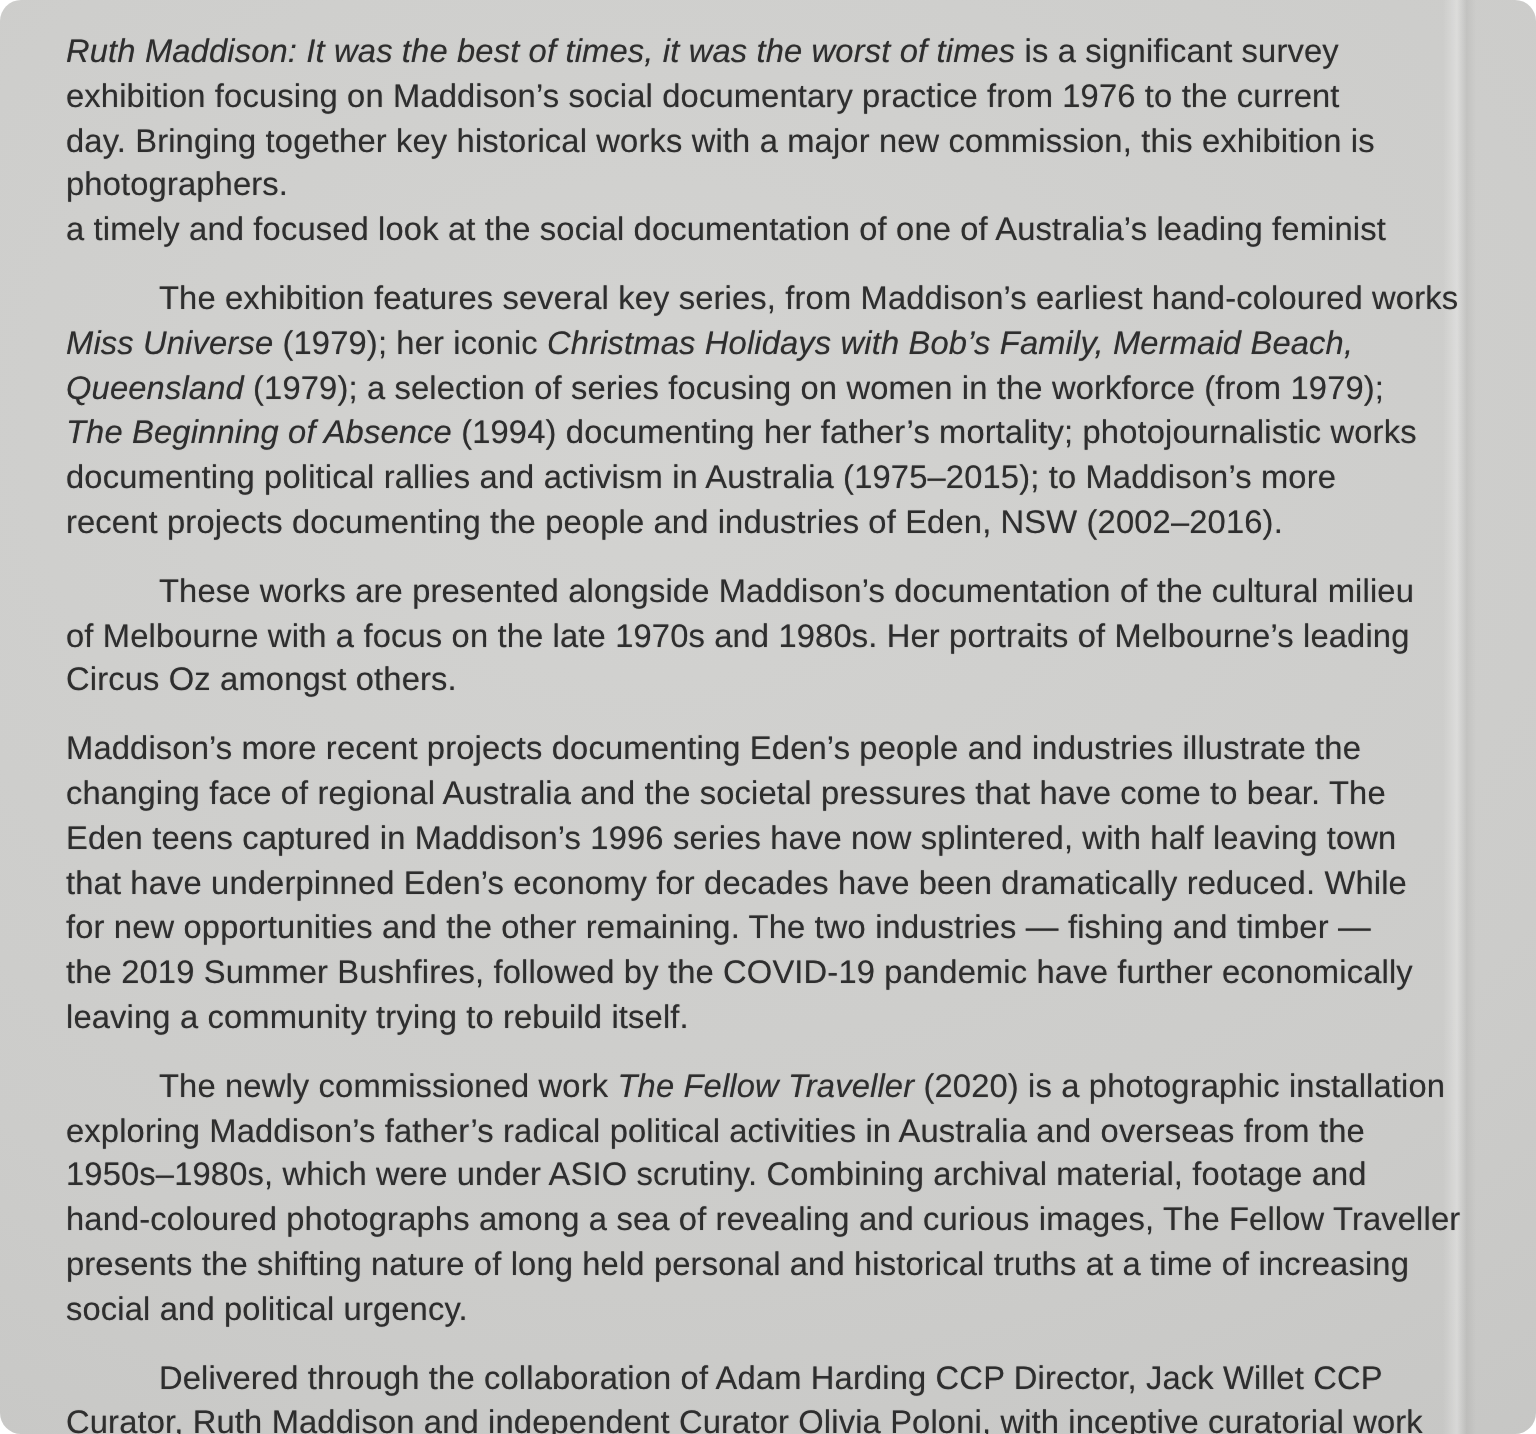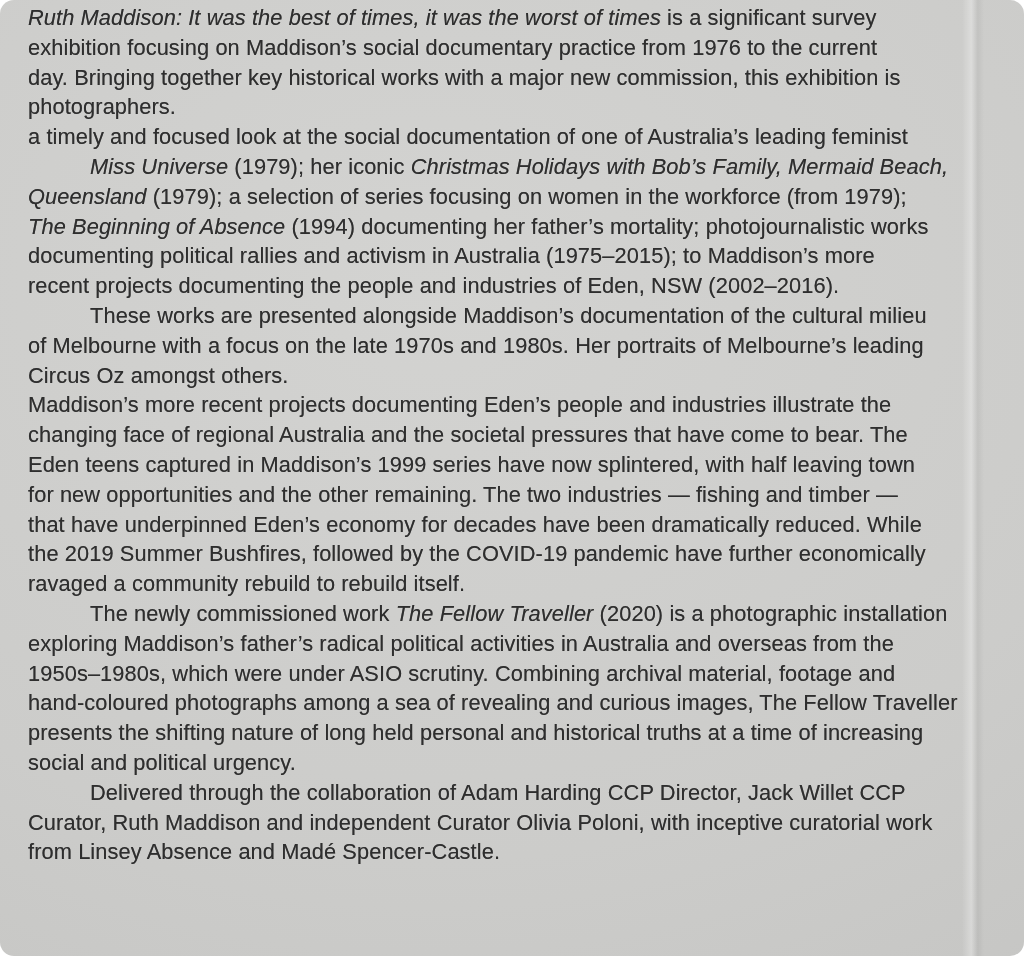--- a/index.html
+++ b/index.html
@@ -34,21 +34,21 @@
     position: absolute;
     left: 28px;
     top: 3px;
     right: 12px;
     color: #2e2e2e;
     font-size: 21.8px;
     line-height: 29.8px;
     letter-spacing: 0.1px;
     text-shadow: 0 0 0.6px rgba(46,46,46,0.55);
   }
-  .para { margin: 0; }
+  .para { margin: 16px; }
   .line {
     white-space: nowrap;
     height: 29.8px;
   }
   .para.indent .line:first-child { text-indent: 62px; }
   .italic { font-style: italic; }
 </style>
 </head>
 <body>
 
@@ -56,39 +56,40 @@
   <div class="crease"></div>
   <div class="textblock" id="text-root">
       <div class="para">
         <div class="line"><span class="italic">Ruth Maddison: It was the best of times, it was the worst of times</span><span> is a significant survey</span></div>
         <div class="line"><span>exhibition focusing on Maddison’s social documentary practice from 1976 to the current</span></div>
         <div class="line"><span>day. Bringing together key historical works with a major new commission, this exhibition is</span></div>
         <div class="line"><span>photographers.</span></div>
         <div class="line"><span>a timely and focused look at the social documentation of one of Australia’s leading feminist</span></div>
       </div>
       <div class="para indent">
+        <div class="line"><span>The exhibition features several key series, from Maddison’s earliest hand-coloured works</span></div>
         <div class="line"><span class="italic">Miss Universe</span><span> (1979); her iconic </span><span class="italic">Christmas Holidays with Bob’s Family, Mermaid Beach,</span></div>
         <div class="line"><span class="italic">Queensland</span><span> (1979); a selection of series focusing on women in the workforce (from 1979);</span></div>
         <div class="line"><span class="italic">The Beginning of Absence</span><span> (1994) documenting her father’s mortality; photojournalistic works</span></div>
         <div class="line"><span>documenting political rallies and activism in Australia (1975–2015); to Maddison’s more</span></div>
         <div class="line"><span>recent projects documenting the people and industries of Eden, NSW (2002–2016).</span></div>
       </div>
       <div class="para indent">
         <div class="line"><span>These works are presented alongside Maddison’s documentation of the cultural milieu</span></div>
         <div class="line"><span>of Melbourne with a focus on the late 1970s and 1980s. Her portraits of Melbourne’s leading</span></div>
         <div class="line"><span>Circus Oz amongst others.</span></div>
       </div>
       <div class="para">
         <div class="line"><span>Maddison’s more recent projects documenting Eden’s people and industries illustrate the</span></div>
         <div class="line"><span>changing face of regional Australia and the societal pressures that have come to bear. The</span></div>
-        <div class="line"><span>Eden teens captured in Maddison’s 1999 series have now splintered, with half leaving town</span></div>
+        <div class="line"><span>Eden teens captured in Maddison’s 1996 series have now splintered, with half leaving town</span></div>
+        <div class="line"><span>that have underpinned Eden’s economy for decades have been dramatically reduced. While</span></div>
         <div class="line"><span>for new opportunities and the other remaining. The two industries — fishing and timber —</span></div>
-        <div class="line"><span>that have underpinned Eden’s economy for decades have been dramatically reduced. While</span></div>
         <div class="line"><span>the 2019 Summer Bushfires, followed by the COVID-19 pandemic have further economically</span></div>
-        <div class="line"><span>ravaged a community rebuild to rebuild itself.</span></div>
+        <div class="line"><span>leaving a community trying to rebuild itself.</span></div>
       </div>
       <div class="para indent">
         <div class="line"><span>The newly commissioned work </span><span class="italic">The Fellow Traveller</span><span> (2020) is a photographic installation</span></div>
         <div class="line"><span>exploring Maddison’s father’s radical political activities in Australia and overseas from the</span></div>
         <div class="line"><span>1950s–1980s, which were under ASIO scrutiny. Combining archival material, footage and</span></div>
         <div class="line"><span>hand-coloured photographs among a sea of revealing and curious images, The Fellow Traveller</span></div>
         <div class="line"><span>presents the shifting nature of long held personal and historical truths at a time of increasing</span></div>
         <div class="line"><span>social and political urgency.</span></div>
       </div>
       <div class="para indent">

